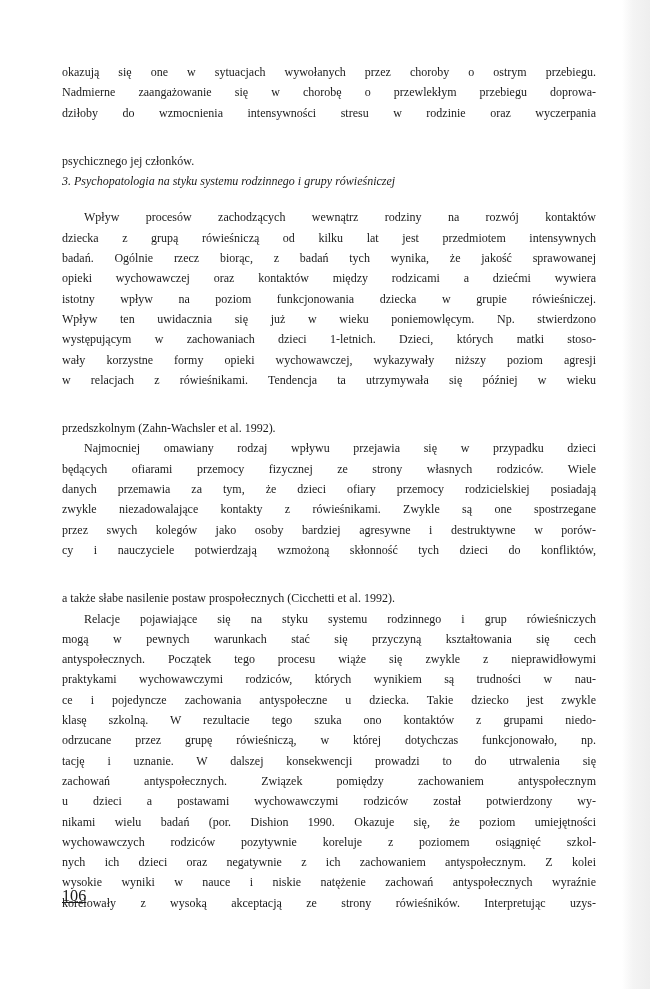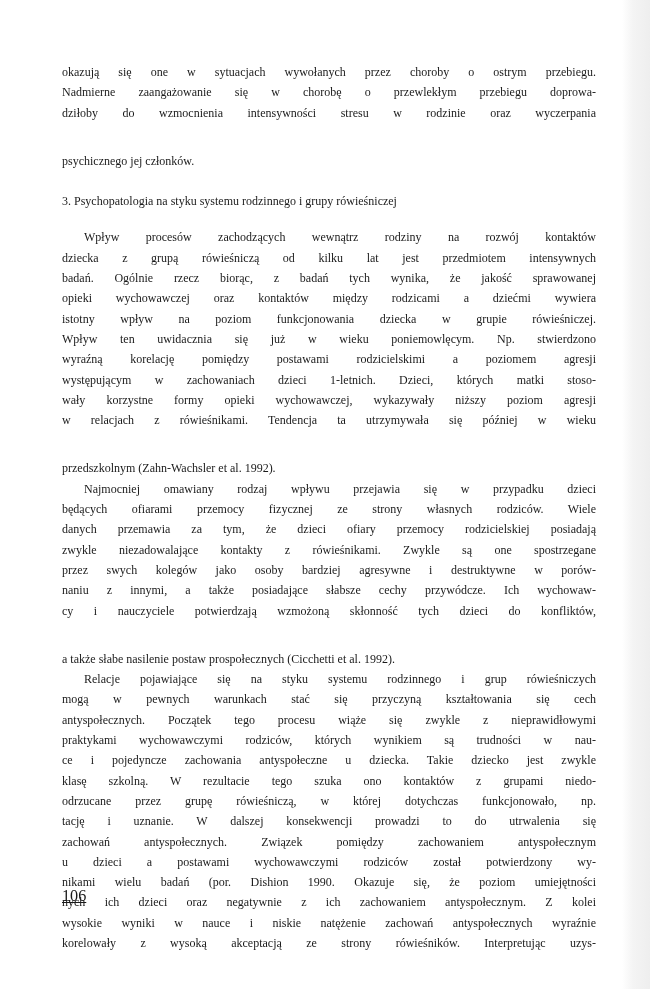--- a/index.html
+++ b/index.html
@@ -15,21 +15,21 @@
     position:absolute; left:62px; top:62px; width:534px;
     font-size:12px; line-height:20.3px;
   }
   .line {
     display:block; height:20.3px; white-space:nowrap;
     text-align:justify; text-align-last:justify;
   }
   .line.last { text-align-last:left;margin-top:28px; }
   .indent { padding-left:22px; }
   .heading {
-    text-align-last:left; margin-top:20px; margin-bottom:16px;
+    font-style:italic; text-align-last:left; margin-bottom:16px;
   }
   .page-number {
     position:absolute; left:62px; top:886px; font-size:16.2px; line-height:20px;text-decoration:underline;
   }
 </style>
 </head>
 <body>
 
 <div class="edge-strip"></div>
 
@@ -43,49 +43,48 @@
 
   <div class="line heading">3. Psychopatologia na styku systemu rodzinnego i grupy rówieśniczej</div>
 
   <div>
     <span class="line indent">Wpływ procesów zachodzących wewnątrz rodziny na rozwój kontaktów</span>
     <span class="line">dziecka z grupą rówieśniczą od kilku lat jest przedmiotem intensywnych</span>
     <span class="line">badań. Ogólnie rzecz biorąc, z badań tych wynika, że jakość sprawowanej</span>
     <span class="line">opieki wychowawczej oraz kontaktów między rodzicami a dziećmi wywiera</span>
     <span class="line">istotny wpływ na poziom funkcjonowania dziecka w grupie rówieśniczej.</span>
     <span class="line">Wpływ ten uwidacznia się już w wieku poniemowlęcym. Np. stwierdzono</span>
-    <span class="line">wyraźną korelację pomiędzy postawami rodzicielskimi a poziomem agresji</span>
     <span class="line">występującym w zachowaniach dzieci 1-letnich. Dzieci, których matki stoso-</span>
     <span class="line">wały korzystne formy opieki wychowawczej, wykazywały niższy poziom agresji</span>
     <span class="line">w relacjach z rówieśnikami. Tendencja ta utrzymywała się później w wieku</span>
     <span class="line last">przedszkolnym (Zahn-Wachsler et al. 1992).</span>
   </div>
 
   <div>
     <span class="line indent">Najmocniej omawiany rodzaj wpływu przejawia się w przypadku dzieci</span>
     <span class="line">będących ofiarami przemocy fizycznej ze strony własnych rodziców. Wiele</span>
     <span class="line">danych przemawia za tym, że dzieci ofiary przemocy rodzicielskiej posiadają</span>
     <span class="line">zwykle niezadowalające kontakty z rówieśnikami. Zwykle są one spostrzegane</span>
     <span class="line">przez swych kolegów jako osoby bardziej agresywne i destruktywne w porów-</span>
-    <span class="line">naniu z innymi, a także posiadające słabsze cechy przywódcze. Ich wychowaw-</span>
     <span class="line">cy i nauczyciele potwierdzają wzmożoną skłonność tych dzieci do konfliktów,</span>
     <span class="line last">a także słabe nasilenie postaw prospołecznych (Cicchetti et al. 1992).</span>
   </div>
 
   <div>
     <span class="line indent">Relacje pojawiające się na styku systemu rodzinnego i grup rówieśniczych</span>
     <span class="line">mogą w pewnych warunkach stać się przyczyną kształtowania się cech</span>
     <span class="line">antyspołecznych. Początek tego procesu wiąże się zwykle z nieprawidłowymi</span>
     <span class="line">praktykami wychowawczymi rodziców, których wynikiem są trudności w nau-</span>
     <span class="line">ce i pojedyncze zachowania antyspołeczne u dziecka. Takie dziecko jest zwykle</span>
     <span class="line">klasę szkolną. W rezultacie tego szuka ono kontaktów z grupami niedo-</span>
     <span class="line">odrzucane przez grupę rówieśniczą, w której dotychczas funkcjonowało, np.</span>
     <span class="line">tację i uznanie. W dalszej konsekwencji prowadzi to do utrwalenia się</span>
     <span class="line">zachowań antyspołecznych. Związek pomiędzy zachowaniem antyspołecznym</span>
     <span class="line">u dzieci a postawami wychowawczymi rodziców został potwierdzony wy-</span>
     <span class="line">nikami wielu badań (por. Dishion 1990. Okazuje się, że poziom umiejętności</span>
+    <span class="line">wychowawczych rodziców pozytywnie koreluje z poziomem osiągnięć szkol-</span>
     <span class="line">nych ich dzieci oraz negatywnie z ich zachowaniem antyspołecznym. Z kolei</span>
     <span class="line">wysokie wyniki w nauce i niskie natężenie zachowań antyspołecznych wyraźnie</span>
     <span class="line">korelowały z wysoką akceptacją ze strony rówieśników. Interpretując uzys-</span>
   </div>
 </div>
 
 <div class="page-number">106</div>
 
 </body></html>

